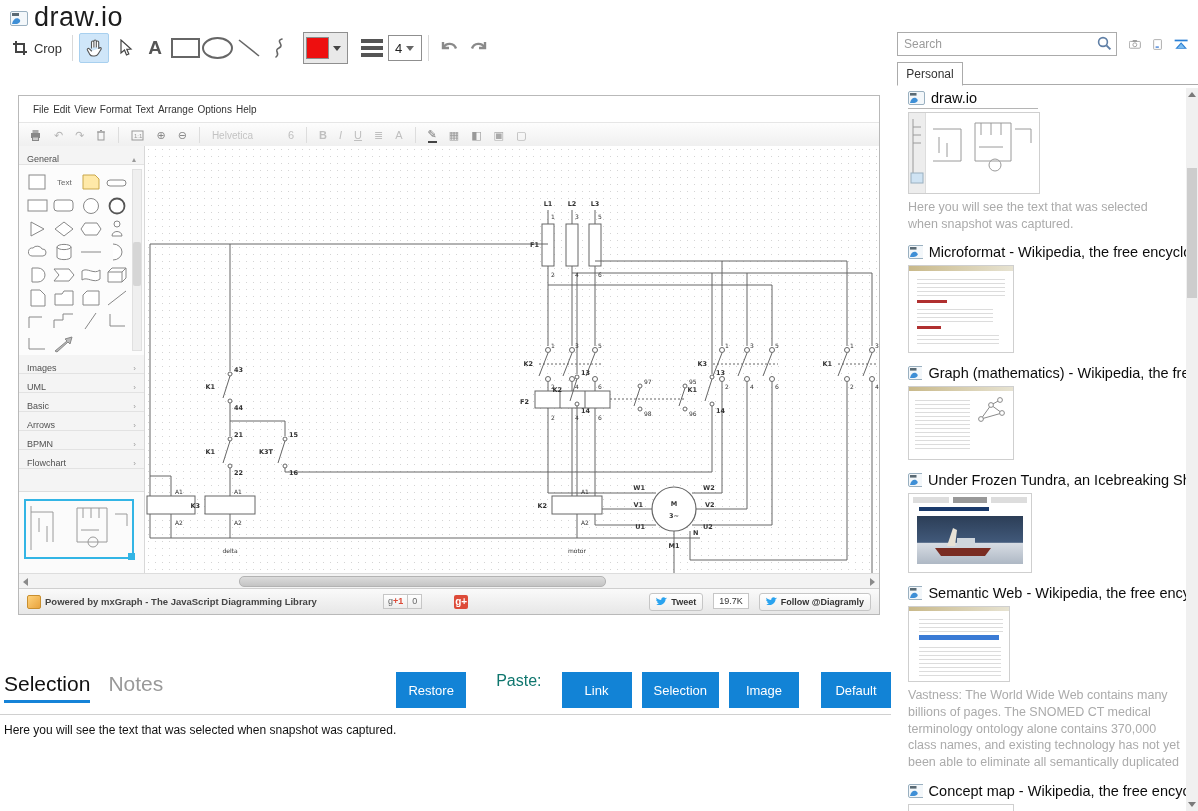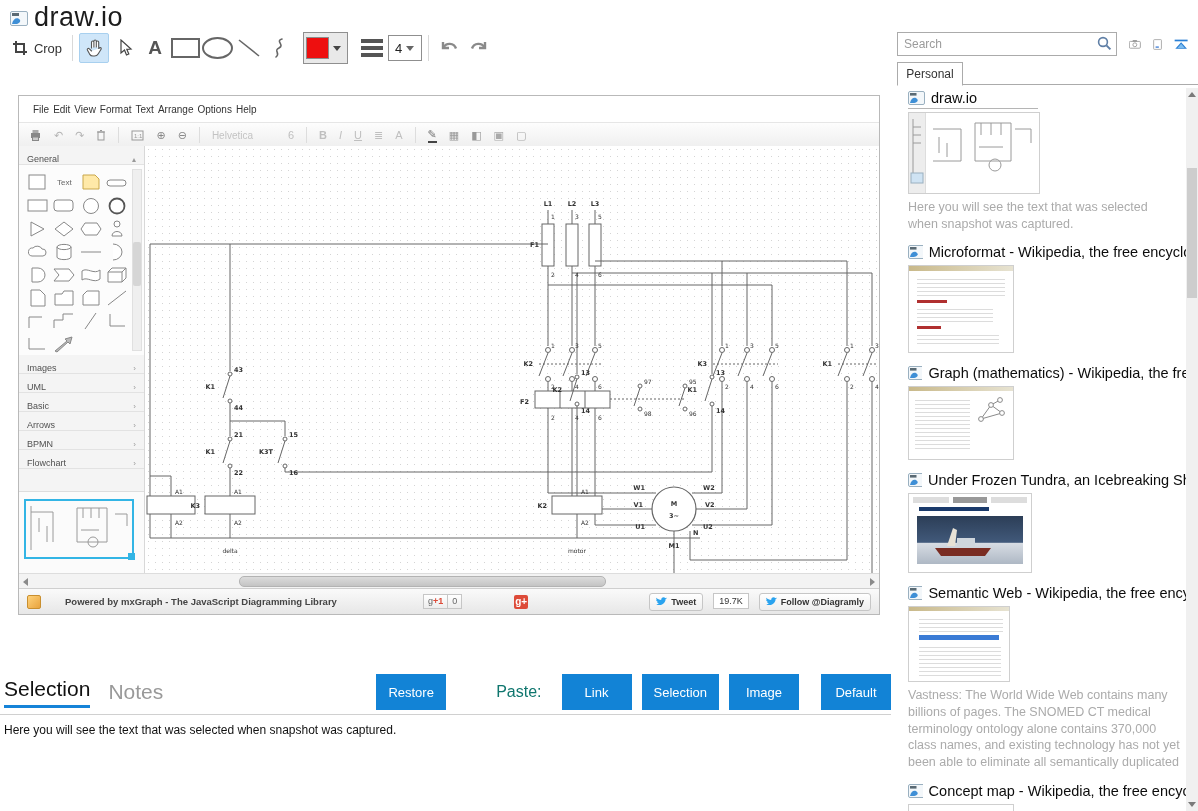--- a/index.html
+++ b/index.html
@@ -39,34 +39,34 @@
   .ptext{font-size:8px;color:#666;}
   .pscroll{position:absolute;right:2px;top:4px;bottom:4px;width:8px;background:#efefef;border:1px solid #e0e0e0;}
   .pthumb{position:absolute;left:0;right:0;top:72px;height:44px;background:#d6d6d6;border-radius:2px;}
   .outline-panel{position:absolute;left:0;right:0;bottom:0;height:82px;background:#fbfbfb;border-top:1px solid #ddd;}
   .canvas{flex:1;position:relative;background:#fff;background-image:radial-gradient(circle,#d4d4d4 0.8px,transparent 0.9px);background-size:7px 7px;overflow:hidden;}
   .hscroll{position:absolute;left:0;right:0;bottom:26px;height:14px;background:#f3f3f3;border-top:1px solid #ddd;}
   .hthumb{position:absolute;left:220px;width:365px;top:2px;height:9px;background:linear-gradient(#dcdcdc,#c4c4c4);border:1px solid #b3b3b3;border-radius:5px;}
   .arrL,.arrR{position:absolute;top:4px;width:0;height:0;border-top:4px solid transparent;border-bottom:4px solid transparent;}
   .arrL{left:4px;border-right:5px solid #8a8a8a;}
   .arrR{right:4px;border-left:5px solid #8a8a8a;}
-  .dfoot{position:absolute;left:0;right:0;bottom:0;height:26px;background:linear-gradient(#fafafa,#e7e7e7);border-top:1px solid #cfcfcf;display:flex;align-items:center;padding:0 8px;gap:24px;box-sizing:border-box;}
+  .dfoot{position:absolute;left:0;right:0;bottom:0;height:26px;background:linear-gradient(#fafafa,#e7e7e7);border-top:1px solid #cfcfcf;display:flex;align-items:center;padding:0 8px;gap:4px;box-sizing:border-box;}
   .dfoot .pw{font-size:9.5px;font-weight:bold;color:#444;}
   .mxico{width:12px;height:12px;background:linear-gradient(135deg,#ffd27a,#e8a33d);border:1px solid #c98f2f;border-radius:2px;}
   .gplus1{display:flex;margin-left:62px;}
   .gp-seg{border:1px solid #c6c6c6;background:linear-gradient(#fff,#ededed);font-size:9px;padding:0 4px;height:13px;line-height:13px;color:#666;}
   .gp-seg b{color:#dd4b39;}
   .gp-count{border-left:none;}
   .gpred{width:14px;height:14px;background:#dd4b39;color:#fff;font-size:10px;font-weight:bold;text-align:center;line-height:14px;border-radius:2px;margin-left:28px;}
   .tw-wrap{margin-left:auto;display:flex;align-items:flex-start;gap:10px;}
   .tw-btn{display:flex;align-items:center;gap:4px;border:1px solid #c6c6c6;border-radius:3px;background:linear-gradient(#fff,#eee);height:16px;padding:0 6px;font-size:9px;font-weight:bold;color:#333;}
   .tw-count{border:1px solid #c6c6c6;background:#fff;height:14px;padding:0 5px;font-size:9px;line-height:14px;color:#333;}
   
   .bpanel{position:absolute;left:0;top:672px;width:891px;}
-  .brow{display:flex;align-items:center;height:40px;}
+  .brow{display:flex;align-items:flex-start;height:40px;}
   .tab-sel{font-size:21px;color:#111;margin-left:4px;padding-bottom:4px;border-bottom:3px solid #1683d8;}
   .tab-notes{font-size:21px;color:#999;margin-left:18px;}
   .btn-blue{background:#1283d6;color:#fff;font-size:13px;height:36px;min-width:70px;display:flex;align-items:center;justify-content:center;padding:0 12px;box-sizing:border-box;}
   .paste-lbl{color:#0f766e;font-size:16px;}
   .bdivider{height:1px;background:#d0d0d0;margin-top:2px;}
   .bnote{font-size:12px;color:#111;padding:8px 0 0 4px;}
   
   .flam{position:absolute;left:895px;top:0;width:303px;height:811px;}
   .flam-title{font-size:18px;color:#1a1a1a;padding:5px 0 0 10px;}
   .srow{position:absolute;left:2px;top:32px;right:10px;height:24px;display:flex;align-items:center;gap:12px;}
@@ -591,21 +591,21 @@
         </div>
       </div>
     </div>
   </div>
 
   <div class="bpanel">
     <div class="brow">
       <span class="tab-sel">Selection</span>
       <span class="tab-notes">Notes</span>
       <div style="flex:1"></div>
-      <div class="btn-blue" style="margin-right:50px">Restore</div>
+      <div class="btn-blue" style="margin-right:30px">Restore</div>
       <span class="paste-lbl" style="margin-right:20px">Paste:</span>
       <div class="btn-blue" style="margin-right:10px">Link</div>
       <div class="btn-blue" style="margin-right:10px">Selection</div>
       <div class="btn-blue" style="margin-right:22px">Image</div>
       <div class="btn-blue">Default</div>
     </div>
     <div class="bdivider"></div>
     <div class="bnote">Here you will see the text that was selected when snapshot was captured.</div>
   </div>
 

